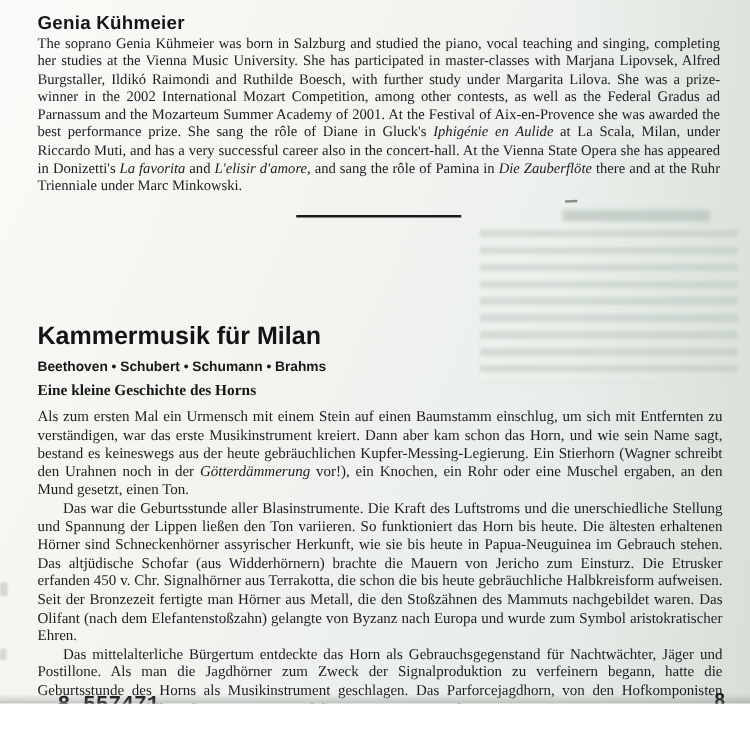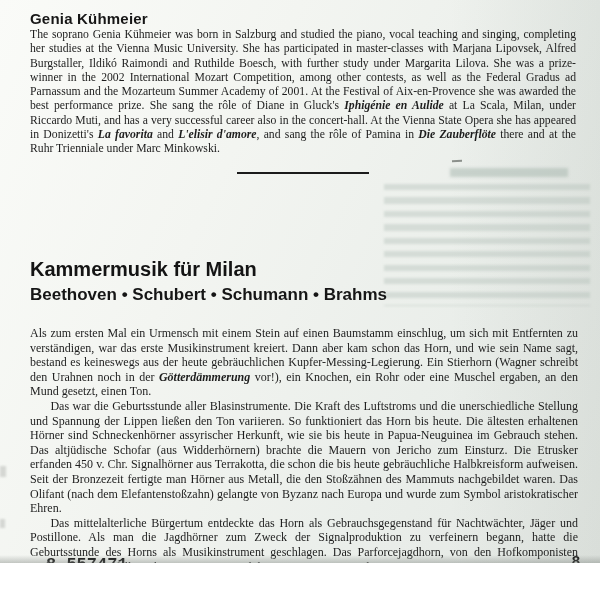--- a/index.html
+++ b/index.html
@@ -53,34 +53,34 @@
   .edge-blob.b1{left:0;top:466px;width:6px;height:11px;}
   .edge-blob.b2{left:0;top:519px;width:5px;height:9px;}
   .program-title{
     position:absolute;left:30px;top:257px;width:545px;
     font-family:"Liberation Sans", sans-serif;
     font-weight:bold;font-size:20px;line-height:24px;color:#141414;
   }
   .composers{
     position:absolute;left:30px;top:285px;width:545px;
     font-family:"Liberation Sans", sans-serif;
-    font-weight:bold;font-size:17px;line-height:19px;color:#161616;
+    font-weight:bold;font-size:11px;line-height:19px;color:#161616;
   }
   .essay-heading{
     position:absolute;left:30px;top:305px;width:545px;
     font-weight:bold;font-size:12.3px;line-height:15px;color:#161616;
   }
   .essay{
     position:absolute;left:30px;top:326px;width:548px;
     font-size:12px;line-height:14.6px;
     text-align:justify;
   }
   .essay p{margin:0;}
   .essay p.indent{text-indent:1.7em;}
-  em{font-style:italic;font-weight:bold;}
+  em{font-style:italic;}
   .catalog{
     position:absolute;left:46px;top:555px;
     font-family:Liberation Mono, monospace;
     font-weight:bold;font-size:17px;color:#161616;
   }
   .page-number{
     position:absolute;right:20px;top:552px;
     font-family:"Liberation Sans", sans-serif;
     font-weight:bold;font-size:15px;color:#161616;
   }
@@ -100,20 +100,21 @@
   <div class="smudge"></div>
   <div class="ghost-heading"></div>
   <div class="ghost-lines"></div>
   <div class="edge-blob b1"></div>
   <div class="edge-blob b2"></div>
 
   <div class="program-title">Kammermusik für Milan</div>
 
   <div class="composers">Beethoven • Schubert • Schumann • Brahms</div>
 
+  <div class="essay-heading">Eine kleine Geschichte des Horns</div>
 
   <div class="essay">
     <p><span>Als zum ersten Mal ein Urmensch mit einem Stein auf einen Baumstamm einschlug, um sich mit Entfernten zu verständigen, war das erste Musikinstrument kreiert. Dann aber kam schon das Horn, und wie sein Name sagt, bestand es keineswegs aus der heute gebräuchlichen Kupfer-Messing-Legierung. Ein Stierhorn (Wagner schreibt den Urahnen noch in der </span><em>Götterdämmerung</em><span> vor!), ein Knochen, ein Rohr oder eine Muschel ergaben, an den Mund gesetzt, einen Ton.</span></p>
     <p class="indent"><span>Das war die Geburtsstunde aller Blasinstrumente. Die Kraft des Luftstroms und die unerschiedliche Stellung und Spannung der Lippen ließen den Ton variieren. So funktioniert das Horn bis heute. Die ältesten erhaltenen Hörner sind Schneckenhörner assyrischer Herkunft, wie sie bis heute in Papua-Neuguinea im Gebrauch stehen. Das altjüdische Schofar (aus Widderhörnern) brachte die Mauern von Jericho zum Einsturz. Die Etrusker erfanden 450 v. Chr. Signalhörner aus Terrakotta, die schon die bis heute gebräuchliche Halbkreisform aufweisen. Seit der Bronzezeit fertigte man Hörner aus Metall, die den Stoßzähnen des Mammuts nachgebildet waren. Das Olifant (nach dem Elefantenstoßzahn) gelangte von Byzanz nach Europa und wurde zum Symbol aristokratischer Ehren.</span></p>
     <p class="indent"><span>Das mittelalterliche Bürgertum entdeckte das Horn als Gebrauchsgegenstand für Nachtwächter, Jäger und Postillone. Als man die Jagdhörner zum Zweck der Signalproduktion zu verfeinern begann, hatte die Geburtsstunde des Horns als Musikinstrument geschlagen. Das Parforcejagdhorn, von den Hofkomponisten Ludwigs XIV. einfallsreich eingesetzt, ist noch bei Rossini in Verwendung.</span></p>
   </div>
 
   <div class="catalog">8.557471</div>
 
   <div class="page-number">8</div>

